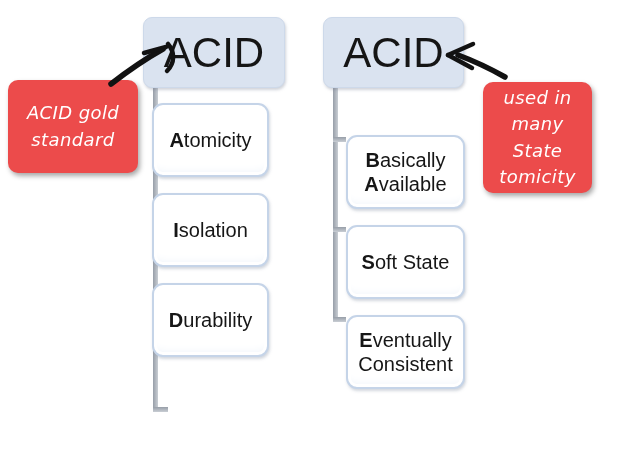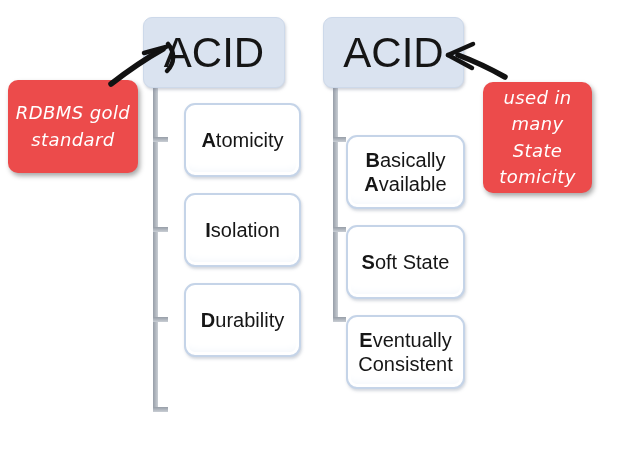--- a/index.html
+++ b/index.html
@@ -11,21 +11,21 @@
   .header-box{
     position:absolute;display:flex;align-items:center;justify-content:center;
     background:#dae3f0;border:1px solid #cdd9ea;border-radius:9px;
     box-shadow:1px 2px 3px rgba(120,130,150,0.35);
     font-size:42px;color:#151515;letter-spacing:0px;
   }
   .header-acid{left:143px;top:17px;width:140px;height:69px;}
   .header-base{left:323px;top:17px;width:139px;height:69px;}
   
   .items-col{position:absolute;display:flex;flex-direction:column;gap:16px;}
-  .items-acid{left:184px;top:103px;width:117px;}
+  .items-acid{left:152px;top:103px;width:117px;}
   .items-base{left:346px;top:103px;width:119px;margin-top:32px;}
   .node{
     box-sizing:border-box;height:74px;width:100%;
     display:flex;flex-direction:column;align-items:center;justify-content:center;
     background:#ffffff;border:2px solid #c5d4e8;border-radius:11px;
     box-shadow:inset 0 0 0 3px #ffffff, inset 0 -10px 12px -10px #e4ecf6, 1px 2px 3px rgba(130,140,160,0.35);
     font-size:20px;color:#161616;line-height:1.2;text-align:center;
   }
   .node b{font-weight:bold;}
   
@@ -94,21 +94,21 @@
       <div class="node">
         <div><b>S</b>oft State</div>
       </div>
       <div class="node">
         <div><b>E</b>ventually</div>
         <div>Consistent</div>
       </div>
     </div>
 
   <div class="callout callout-acid">
-      <div>RDBMS gold</div>
+      <div>ACID gold</div>
       <div>standard</div>
     </div>
   <div class="callout callout-base">
       <div>used in many</div>
       <div>State</div>
       <div>tomicity</div>
     </div>
 
   <svg class="arrows" viewBox="0 0 620 461" xmlns="http://www.w3.org/2000/svg">
     <g stroke="#121212" fill="none" stroke-linecap="round" stroke-linejoin="round">

